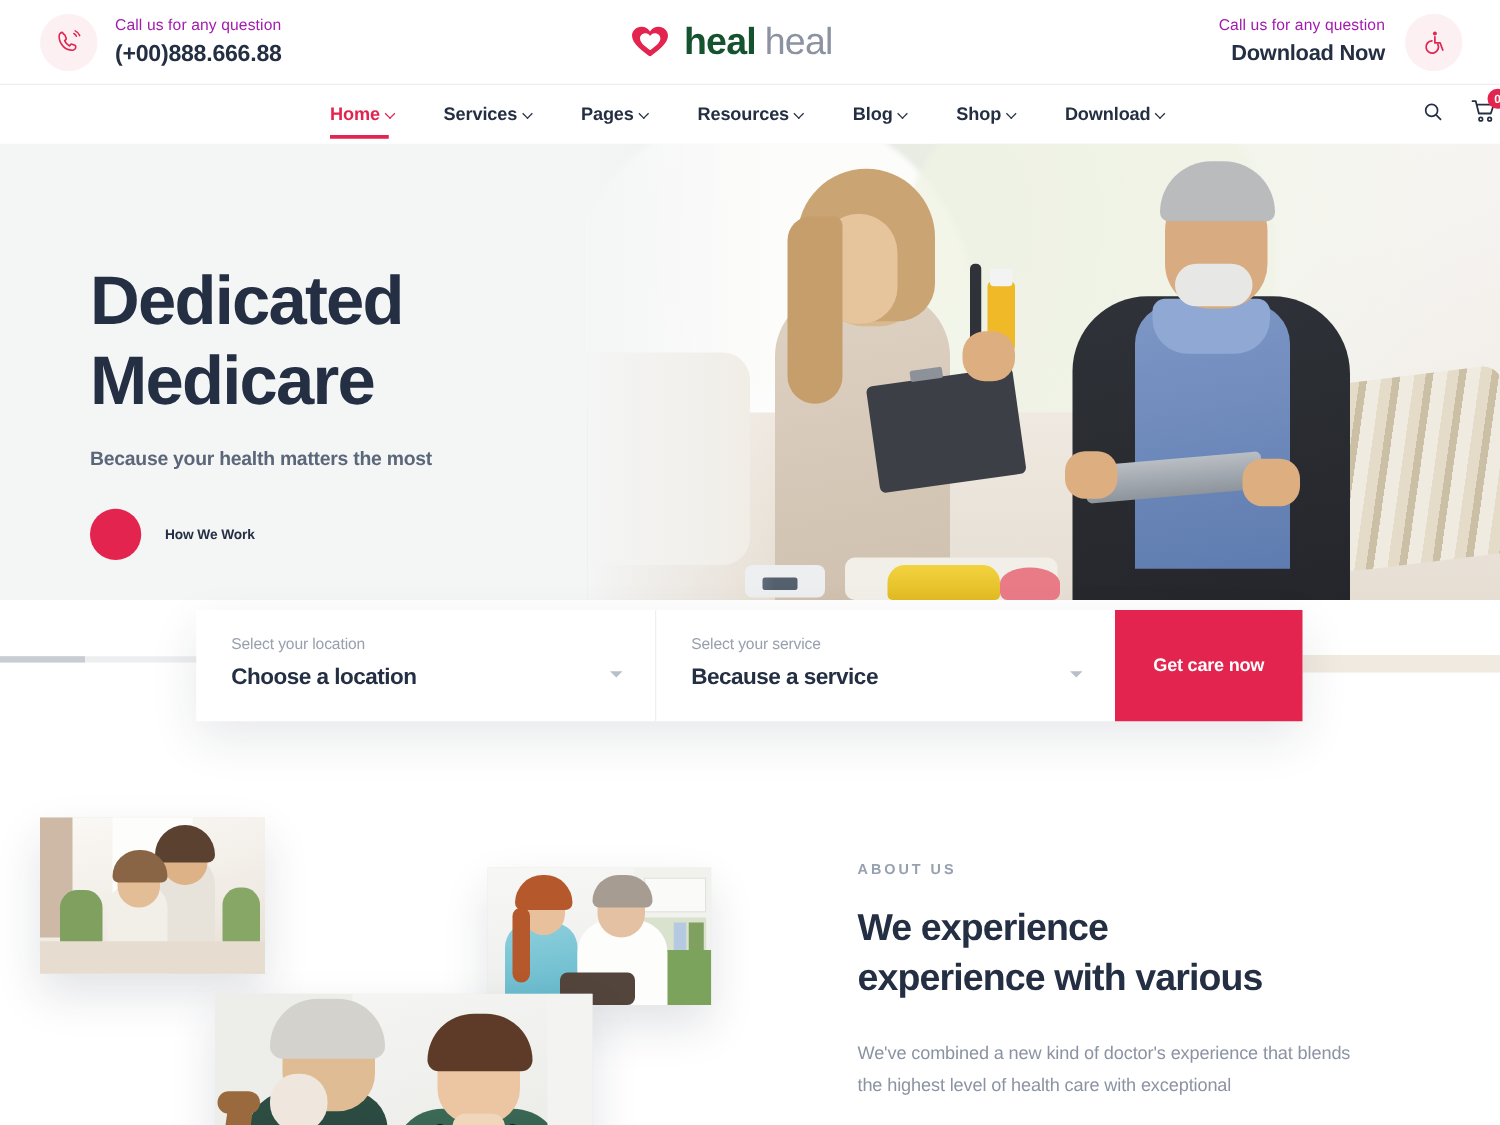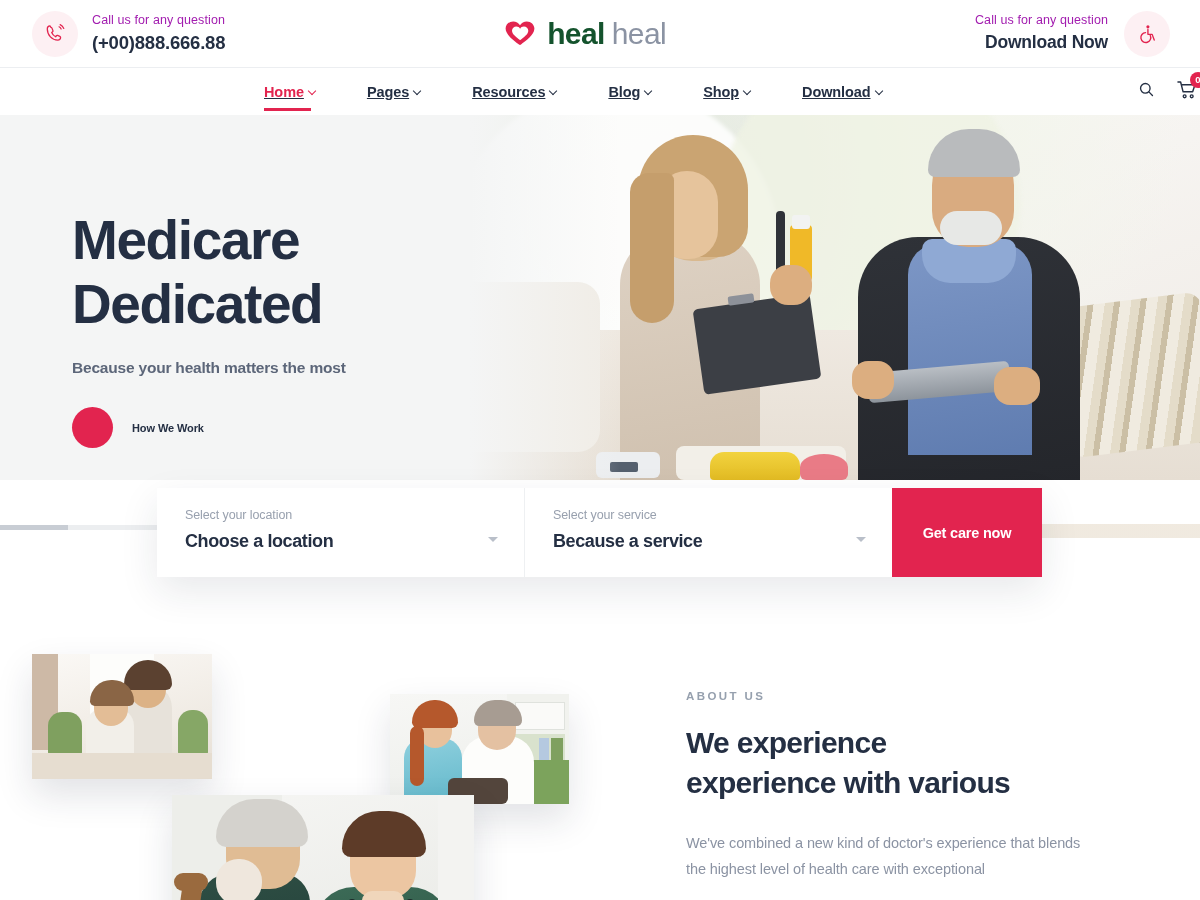--- a/index.html
+++ b/index.html
@@ -51,21 +51,21 @@
   .navbar {
     position: absolute; top: 67px; left: 0; width: 1200px; height: 48px;
     background: #ffffff; border-top: 1px solid #eceef1;
     display: flex; align-items: center;
   }
   .nav-inner {
     width: 1140px; margin: 0 auto; height: 48px;
     display: flex; align-items: center; justify-content: flex-start;
     position: relative;
   }
-  .nav-list { display: flex; align-items: center; gap: 12px; margin-left: 215px; text-decoration: underline; }
+  .nav-list { display: flex; align-items: center; gap: 0px; margin-left: 215px; }
   .nav-item {
     position: relative;
     display: flex; align-items: center; gap: 5px;
     padding: 0 19px; height: 48px;
     font-size: 14.5px; font-weight: 700; color: #242f43;
     letter-spacing: -.1px; cursor: pointer;
   }
   .nav-item.active { color: #e2244f; }
   .nav-item.active .nav-underline {
     position: absolute; left: 19px; bottom: 5px; width: 47px; height: 3px;
@@ -249,20 +249,24 @@
   <div class="navbar">
     <div class="nav-inner">
       <div class="nav-list">
 
         <div class="nav-item active">
           <span>Home</span>
           <span class="chev"></span>
           <span class="nav-underline"></span>
         </div>
 
+        <div class="nav-item">
+          <span>Services</span>
+          <span class="chev"></span>
+        </div>
 
         <div class="nav-item">
           <span>Pages</span>
           <span class="chev"></span>
         </div>
 
         <div class="nav-item">
           <span>Resources</span>
           <span class="chev"></span>
         </div>
@@ -347,22 +351,22 @@
         <div style="position:absolute;left:330px;bottom:0;width:48px;height:26px;background:#e97b86;border-radius:50% 50% 6px 6px;"></div>
         <div style="position:absolute;left:126px;bottom:2px;width:64px;height:26px;background:#eceef0;border-radius:6px;"></div>
         <div style="position:absolute;left:140px;bottom:8px;width:28px;height:10px;background:#55606e;border-radius:2px;"></div>
       </div>
       <div class="mask-left"></div>
     </div>
 
     <div class="hero-inner">
       <div class="hero-content">
         <div class="hero-h1">
+          <div>Dedicated</div>
           <div>Medicare</div>
-          <div>Dedicated</div>
         </div>
         <div class="hero-sub">Because your health matters the most</div>
         <div class="hero-cta">
           <div class="cta-circle"></div>
           <div class="cta-label">How We Work</div>
         </div>
       </div>
     </div>
   </div>
 

